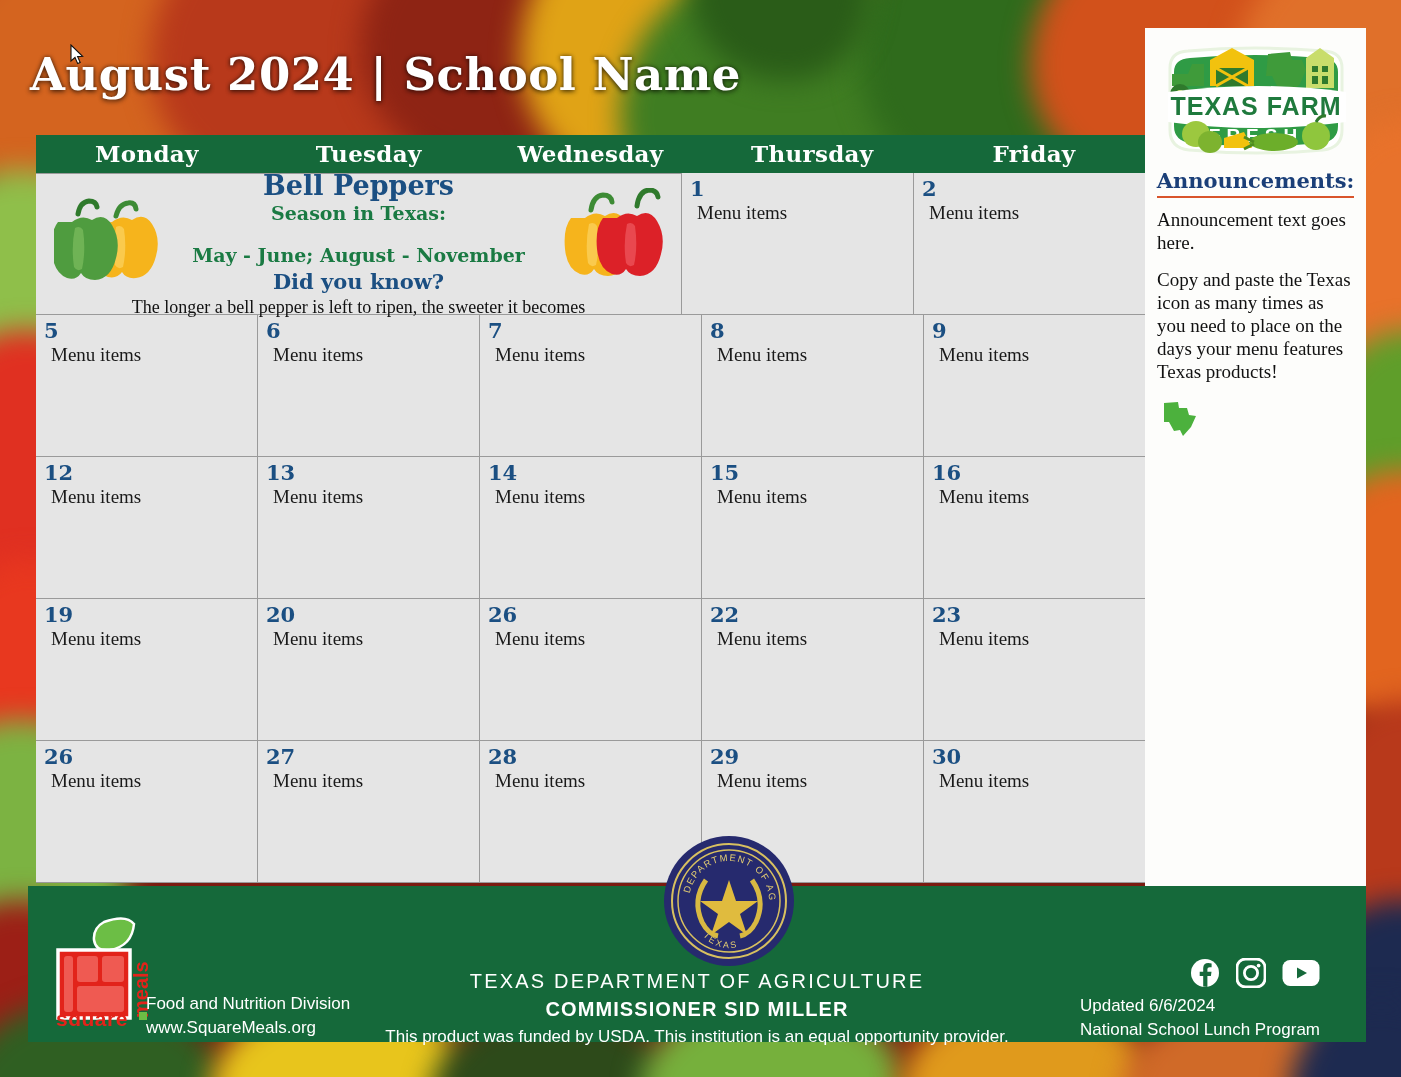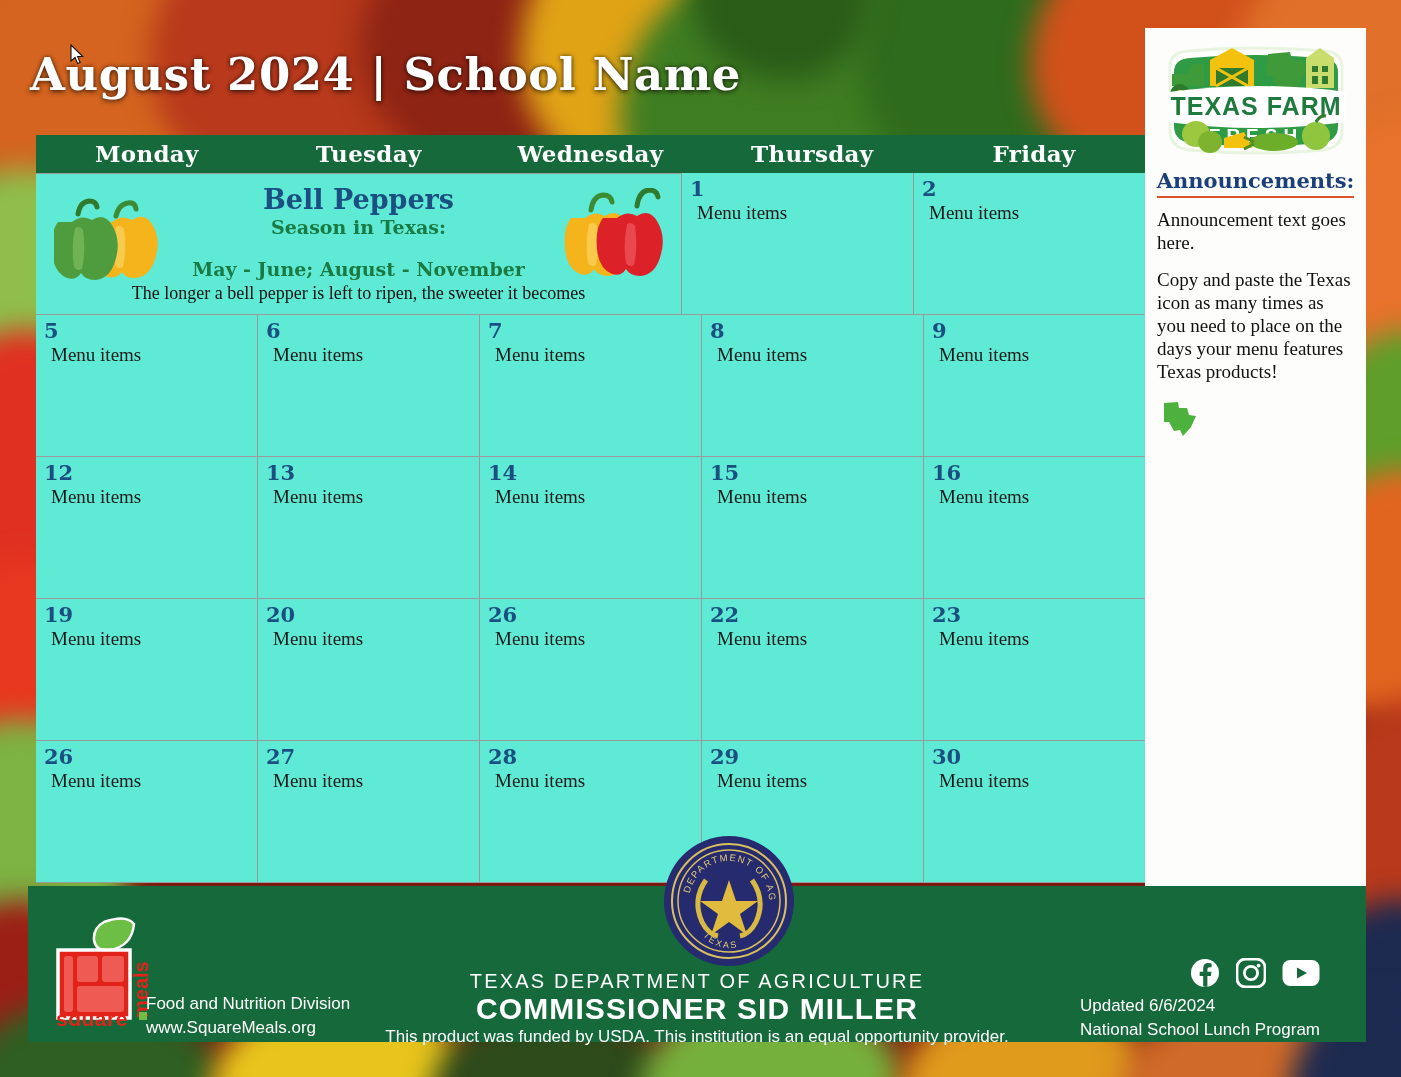--- a/index.html
+++ b/index.html
@@ -21,21 +21,21 @@
   }
   #cursor{position:absolute;left:70px;top:44px;width:15px;height:22px;pointer-events:none;}
 
   
   #calendar{position:absolute;left:36px;top:135px;width:1109px;}
   #weekday-row{display:flex;background:#15693a;height:38px;}
   .weekday{
     flex:1;color:#fff;text-align:center;font-family:"DejaVu Serif",serif;font-weight:bold;
     font-size:23px;line-height:38px;letter-spacing:.3px;
   }
-  .week{display:flex;background:#5eead4;}
+  .week{display:flex;background:#e5e5e5;}
   .cell{
     flex:1;border-right:1px solid #9a9a9a;border-bottom:1px solid #9a9a9a;
     box-sizing:border-box;position:relative;padding:4px 8px 4px 8px;min-width:0;
   }
   .cell:last-child{border-right:none;}
   .week:first-of-type .cell{border-top:1px solid #9a9a9a;}
   .daynum{
     font-family:"DejaVu Serif",serif;font-weight:bold;font-size:21px;color:#1b4f82;
     line-height:24px;
   }
@@ -75,21 +75,21 @@
 
   
   #footer{
     position:absolute;left:28px;top:886px;width:1338px;height:156px;background:#15693a;
   }
   #seal{position:absolute;left:634px;top:-52px;}
   #sq-logo{position:absolute;left:22px;top:28px;}
   #sq-text{position:absolute;left:118px;top:106px;font-family:"Liberation Sans",sans-serif;font-size:17px;color:#fff;line-height:24px;}
   #center-block{position:absolute;left:0;right:0;top:74px;text-align:center;margin-top:8px;}
   #dept-line{font-family:"Liberation Sans",sans-serif;font-size:20px;color:#fff;letter-spacing:2.2px;line-height:26px;}
-  #comm-line{font-family:"Liberation Sans",sans-serif;font-weight:bold;font-size:30px;color:#fff;letter-spacing:1.1px;line-height:30px;}
+  #comm-line{font-family:"Liberation Sans",sans-serif;font-weight:bold;font-size:20px;color:#fff;letter-spacing:1.1px;line-height:30px;}
   #usda-line{font-family:"Liberation Sans",sans-serif;font-size:17px;color:#fff;line-height:26px;}
   #social{position:absolute;right:46px;top:72px;display:flex;gap:16px;align-items:center;}
   .soc{cursor:pointer;}
   #right-text{position:absolute;right:46px;top:108px;text-align:left;font-family:"Liberation Sans",sans-serif;font-size:17px;color:#fff;line-height:24px;}
 </style>
 </head>
 <body>
 
 <div id="bg">
 
@@ -148,20 +148,21 @@
         <path d="M58,26 q10,-8 20,-2 q12,-8 20,4 q9,14 4,32 q-5,20 -20,22 q-10,1 -14,-6 q-5,7 -14,5 q-13,-4 -15,-24 q-2,-20 5,-29 z" fill="#f6b41c"></path>
         <path d="M62,31 q5,-3 8,2 q3,20 -1,38 q-5,3 -8,-2 q-3,-19 1,-38 z" fill="#fbd15e" opacity=".75"></path>
         <path d="M24,18 q2,-12 11,-13 q7,0 8,6" fill="none" stroke="#2f7a2c" stroke-width="5" stroke-linecap="round"></path>
         <path d="M18,26 q10,-8 20,-2 q12,-8 20,5 q9,15 4,33 q-5,21 -21,22 q-10,0 -14,-7 q-5,8 -14,5 q-13,-5 -15,-25 q-2,-21 6,-31 z" fill="#4f9c3f"></path>
         <path d="M21,32 q5,-3 8,2 q3,21 -1,39 q-5,3 -8,-2 q-3,-20 1,-39 z" fill="#7dbd5f" opacity=".7"></path>
       </svg>
       <div class="feature-text">
         <div class="feature-title">Bell Peppers</div>
         <div class="feature-season-lbl">Season in Texas:</div>
         <div class="feature-season-val">May - June; August - November</div>
+        <div class="feature-dyk">Did you know?</div>
         <div class="feature-fact">The longer a bell pepper is left to ripen, the sweeter it becomes</div>
       </div>
 
       <svg class="pepper-right" width="112" height="100" viewBox="0 0 112 100">
         <path d="M40,22 q2,-14 12,-15 q8,0 9,7" fill="none" stroke="#3d8b35" stroke-width="5" stroke-linecap="round"></path>
         <path d="M34,30 q10,-8 20,-2 q12,-8 20,5 q9,15 4,33 q-5,21 -21,22 q-10,0 -14,-7 q-5,8 -14,5 q-13,-5 -15,-25 q-2,-21 6,-31 z" fill="#f6b41c"></path>
         <path d="M38,36 q5,-3 8,2 q3,21 -1,39 q-5,3 -8,-2 q-3,-20 1,-39 z" fill="#fbd15e" opacity=".75"></path>
         <path d="M86,18 q2,-15 12,-16 q8,0 9,7" fill="none" stroke="#2f7a2c" stroke-width="5" stroke-linecap="round"></path>
         <path d="M72,30 q10,-8 20,-2 q12,-8 20,5 q9,15 4,33 q-5,21 -21,22 q-10,0 -14,-7 q-5,8 -14,5 q-13,-5 -15,-25 q-2,-21 6,-31 z" fill="#dc2128" transform="translate(-6,0)"></path>
         <path d="M76,36 q5,-3 8,2 q3,21 -1,39 q-5,3 -8,-2 q-3,-20 1,-39 z" fill="#ee5a5f" opacity=".7"></path>

